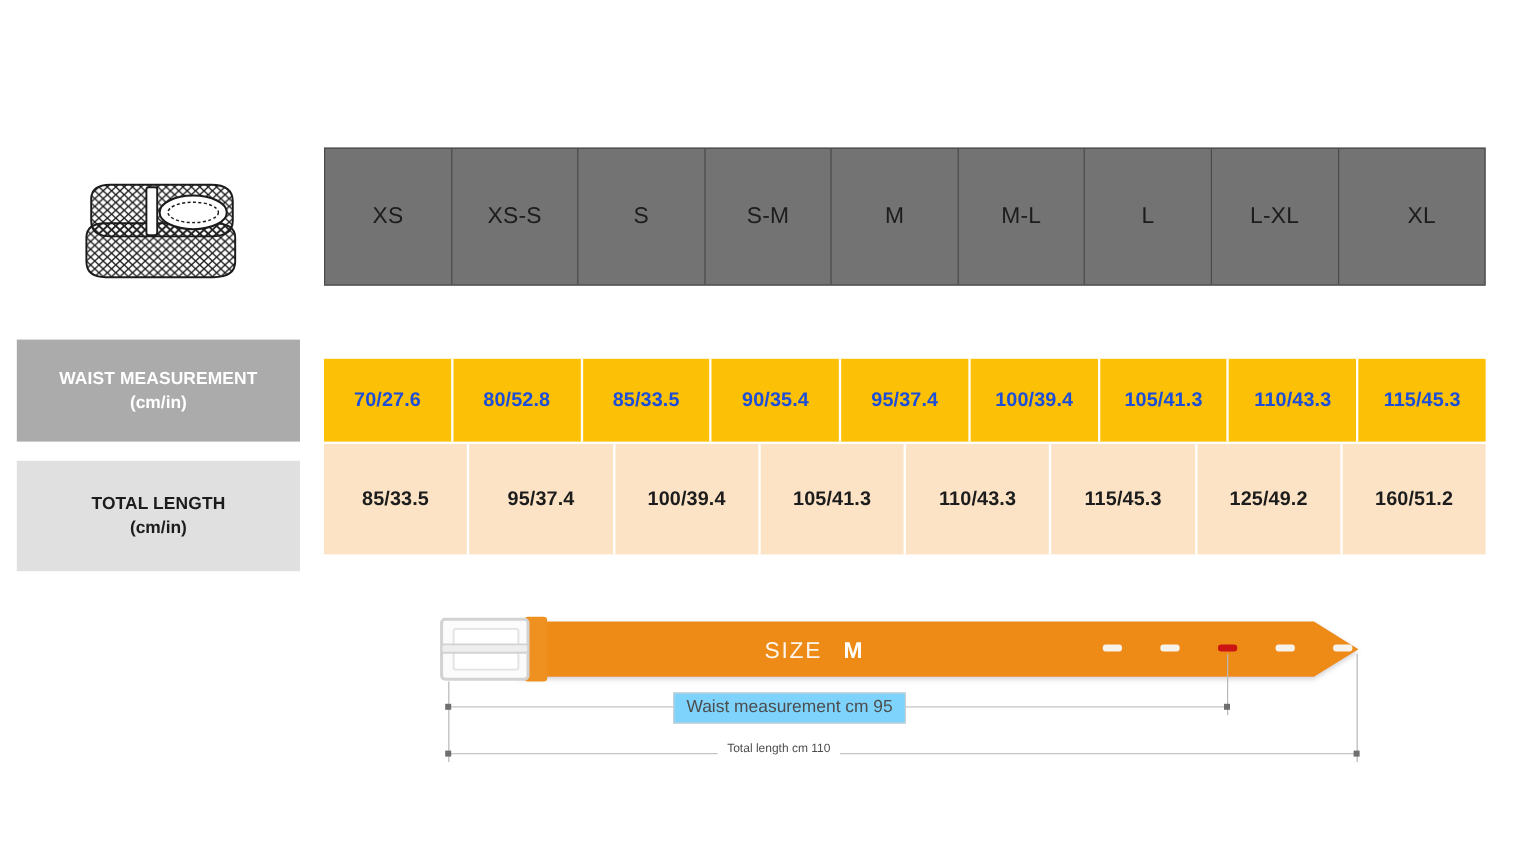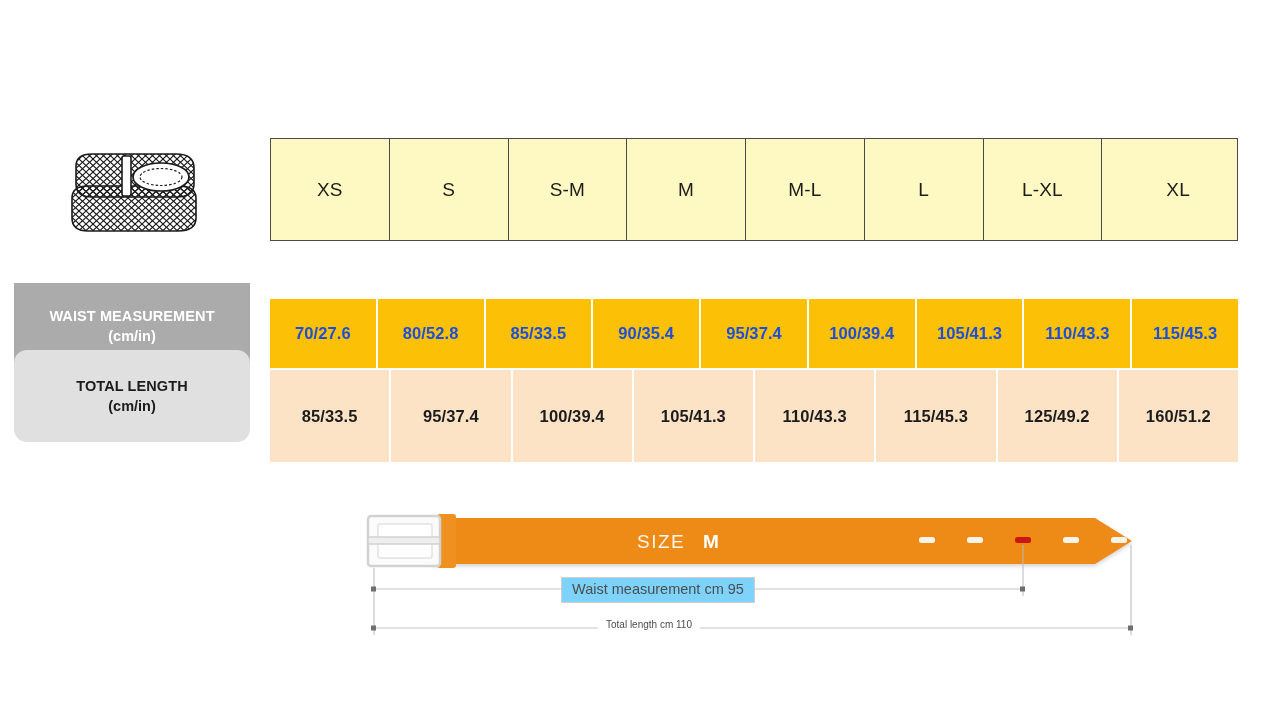--- a/index.html
+++ b/index.html
@@ -22,27 +22,27 @@
     left: 58px;
     top: 146px;
     width: 150px;
     height: 92px;
   }
 
   
   .size-header {
     position: absolute;
     left: 270px;
-    top: 138px;
+    top: 123px;
     width: 968px;
-    height: 103px;
+    height: 115px;
     display: flex;
     border: 1.5px solid #4a4a4a;
     box-sizing: border-box;
-    background: #fef9c3;
+    background: #737373;
   }
   .size-header .hcell {
     flex: 1 1 0;
     display: flex;
     align-items: center;
     justify-content: center;
     border-right: 1.5px solid #4a4a4a;
     box-sizing: border-box;
     font-size: 19px;
     color: #1c1c1c;
@@ -66,25 +66,24 @@
   .row-label .l1 { font-weight: bold; font-size: 14.5px; letter-spacing: .1px; }
   .row-label .l2 { font-weight: bold; font-size: 14.5px; }
 
   #waist-label {
     top: 283px;
     height: 85px;
     background: #ababab;
     color: #ffffff;
   }
   #length-label {
-    top: 350px;
+    top: 384px;
     height: 92px;
     background: #e0e0e0;
     color: #1c1c1c;
-    border-radius: 13px;
   }
 
   .value-row {
     position: absolute;
     left: 270px;
     width: 968px;
     display: flex;
   }
   .value-row .vcell {
     flex: 1 1 0;
@@ -172,20 +171,21 @@
 
     <rect x="64" y="10" width="9" height="40" rx="2" fill="#ffffff" stroke="#1b1b1b" stroke-width="1.6"></rect>
 
     <ellipse cx="103" cy="31" rx="28" ry="14" fill="#ffffff" stroke="#1b1b1b" stroke-width="1.7"></ellipse>
     <ellipse cx="103" cy="31" rx="21" ry="8.5" fill="#ffffff" stroke="#1b1b1b" stroke-width="1.2" stroke-dasharray="2.5 2"></ellipse>
   </svg>
 </div>
 
 <div class="size-header">
   <div class="hcell">XS</div>
+  <div class="hcell">XS-S</div>
   <div class="hcell">S</div>
   <div class="hcell">S-M</div>
   <div class="hcell">M</div>
   <div class="hcell">M-L</div>
   <div class="hcell">L</div>
   <div class="hcell">L-XL</div>
   <div class="hcell">XL</div>
 </div>
 
 <div class="row-label" id="waist-label">

